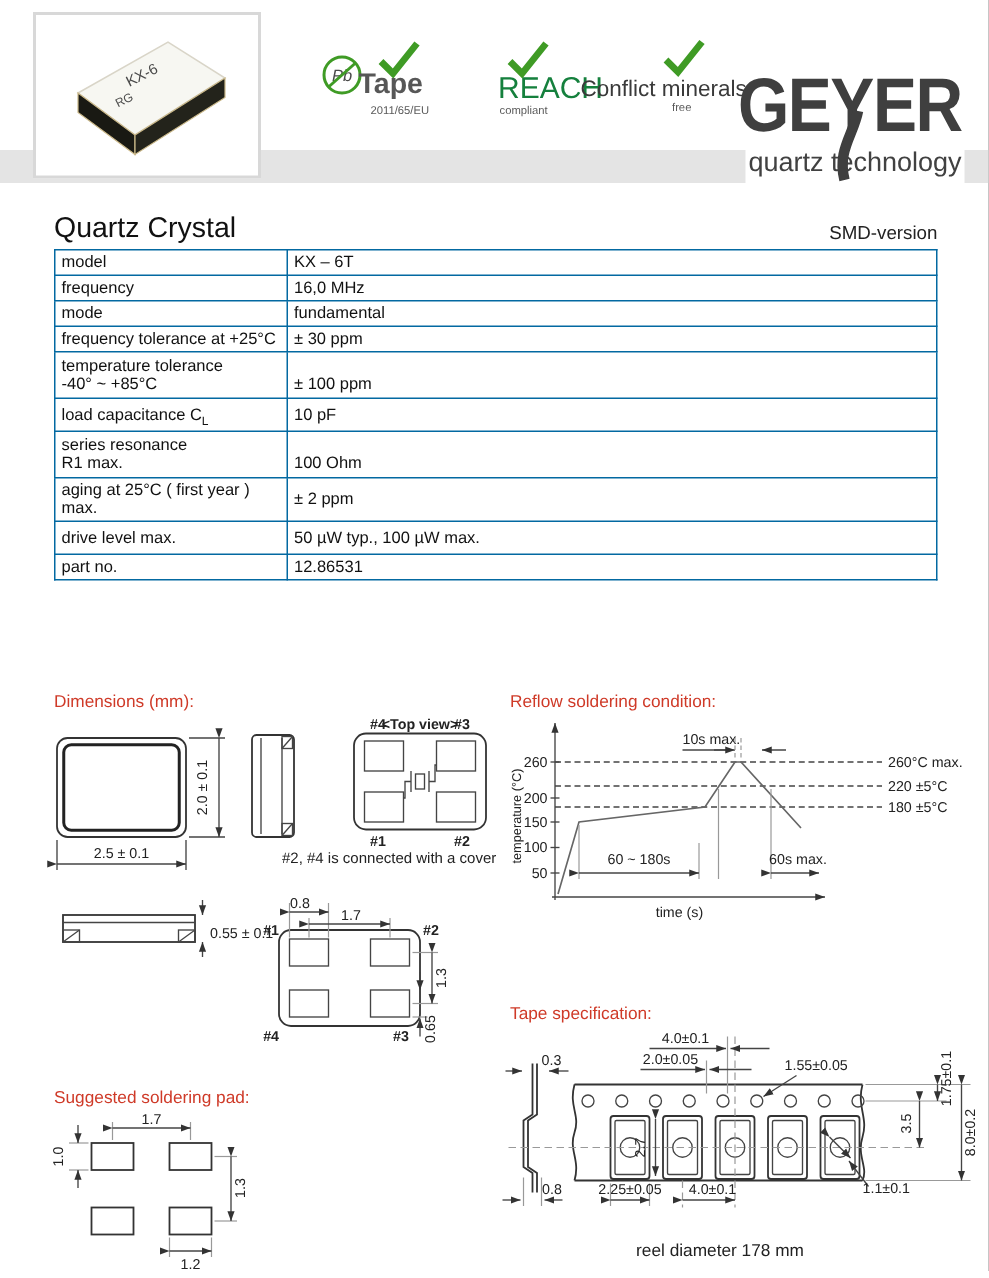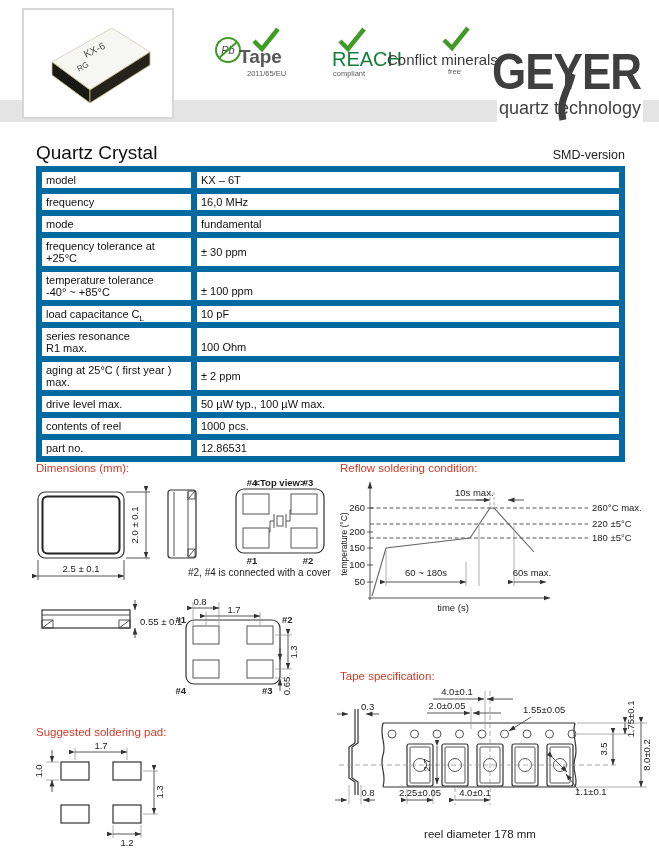--- a/index.html
+++ b/index.html
@@ -19,21 +19,21 @@
   .tagline{left:497px;top:98px;width:146px;height:24px;background:#fff;display:flex;
            justify-content:space-between;align-items:flex-start;font-size:18px;color:#414141;z-index:3;padding:0 2px}
   .ytail{left:556px;top:72px;z-index:4}
 
   
   .title-main{left:36px;top:142px;font-size:19px;color:#111}
   .title-right{left:425px;top:148px;width:200px;text-align:right;font-size:12.5px;color:#222}
 
   
   .spec{position:absolute;left:36px;top:166px;width:589px;border-collapse:collapse;font-size:11px;color:#111}
-  .spec td{border:6px solid #0369a1;padding:2px 4px;vertical-align:middle}
+  .spec td{border:1px solid #0369a1;padding:2px 4px;vertical-align:middle}
   .spec td.lbl{width:155px}
   .spec td.val{text-align:left}
   tr.r-s{height:17px} tr.r-m{height:22px} tr.r-l{height:31px}
   tr.r-l td.val{vertical-align:bottom;padding-bottom:3px}
   .subs{font-size:8px;position:relative;top:3px}
 
   .redhead{position:absolute;color:#cf3a28;font-size:11.5px;font-weight:normal;z-index:2}
   .note{position:absolute;font-size:10px;color:#222}
   .reelnote{position:absolute;left:340px;top:828px;width:280px;text-align:center;font-size:11.5px;color:#222}
 
@@ -129,24 +129,20 @@
           <td class="lbl"><span>series resonance</span><div>R1 max.</div></td>
           <td class="val"><span>100 Ohm</span></td>
         </tr>
         <tr class="r-s">
           <td class="lbl"><span>aging at 25°C ( first year ) max.</span></td>
           <td class="val"><span>± 2 ppm</span></td>
         </tr>
         <tr class="r-m">
           <td class="lbl"><span>drive level max.</span></td>
           <td class="val"><span>50 µW typ., 100 µW max.</span></td>
-        </tr>
-        <tr class="r-s">
-          <td class="lbl"><span>contents of reel</span></td>
-          <td class="val"><span>1000 pcs.</span></td>
         </tr>
         <tr class="r-s">
           <td class="lbl"><span>part no.</span></td>
           <td class="val"><span>12.86531</span></td>
         </tr>
       </tbody>
   </table>
 
   <div class="redhead" style="left:36px;top:462px">Dimensions (mm):</div>
   <div class="redhead" style="left:340px;top:462px">Reflow soldering condition:</div>

